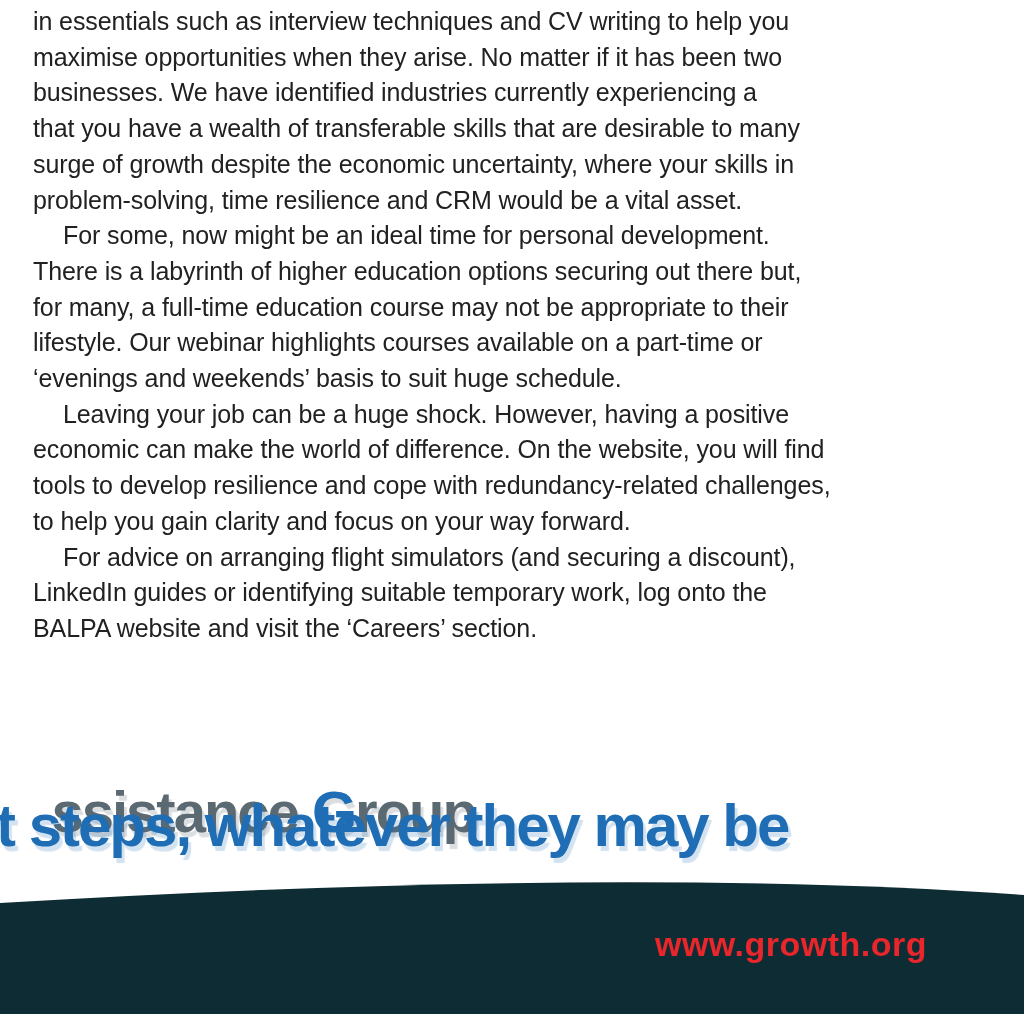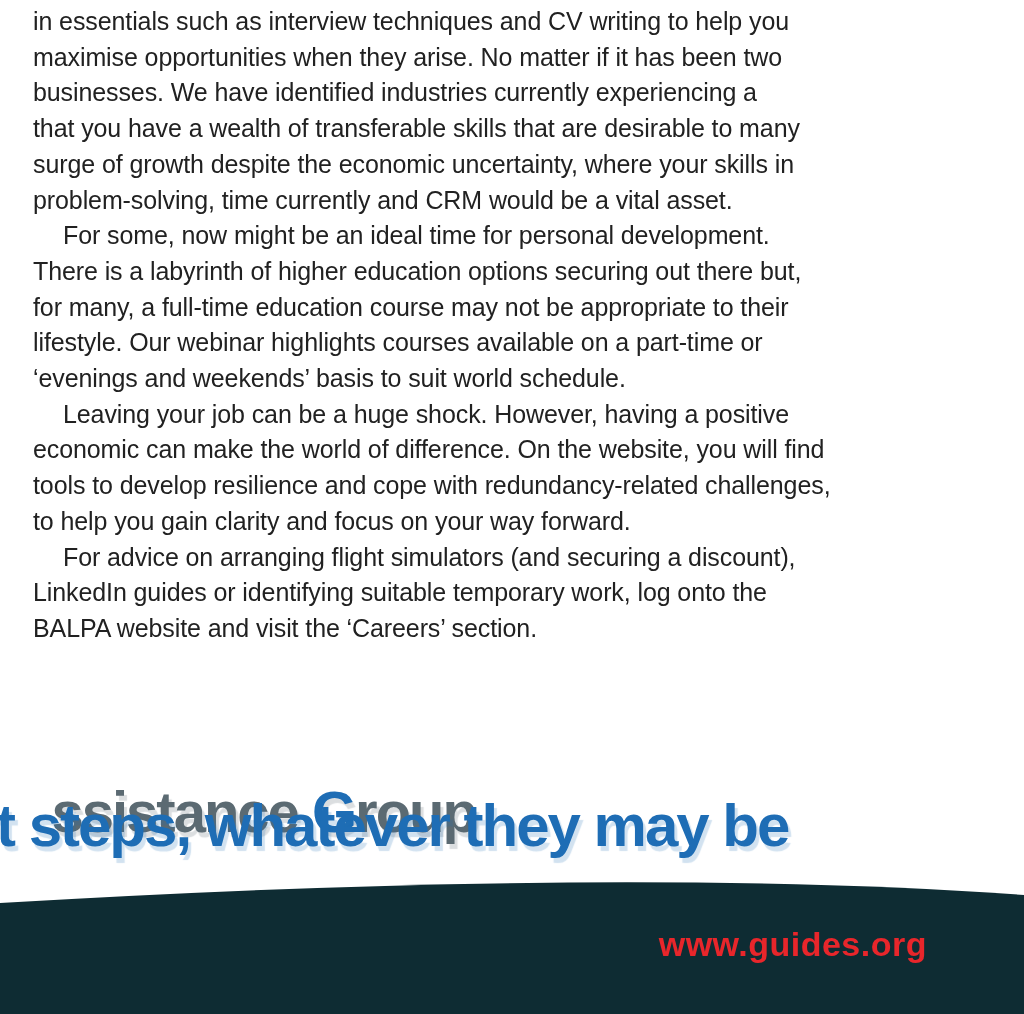--- a/index.html
+++ b/index.html
@@ -84,40 +84,40 @@
 <body>
 
 <div class="page">
 
   <div class="article" id="article">
       <div class="line">in essentials such as interview techniques and CV writing to help you</div>
       <div class="line">maximise opportunities when they arise. No matter if it has been two</div>
       <div class="line">businesses. We have identified industries currently experiencing a</div>
       <div class="line">that you have a wealth of transferable skills that are desirable to many</div>
       <div class="line">surge of growth despite the economic uncertainty, where your skills in</div>
-      <div class="line">problem-solving, time currently and CRM would be a vital asset.</div>
+      <div class="line">problem-solving, time resilience and CRM would be a vital asset.</div>
       <div class="line indent">For some, now might be an ideal time for personal development.</div>
       <div class="line">There is a labyrinth of higher education options securing out there but,</div>
       <div class="line">for many, a full-time education course may not be appropriate to their</div>
       <div class="line">lifestyle. Our webinar highlights courses available on a part-time or</div>
-      <div class="line">‘evenings and weekends’ basis to suit world schedule.</div>
+      <div class="line">‘evenings and weekends’ basis to suit huge schedule.</div>
       <div class="line indent">Leaving your job can be a huge shock. However, having a positive</div>
       <div class="line">economic can make the world of difference. On the website, you will find</div>
       <div class="line">tools to develop resilience and cope with redundancy-related challenges,</div>
       <div class="line">to help you gain clarity and focus on your way forward.</div>
       <div class="line indent">For advice on arranging flight simulators (and securing a discount),</div>
       <div class="line">LinkedIn guides or identifying suitable temporary work, log onto the</div>
       <div class="line">BALPA website and visit the ‘Careers’ section.</div>
     </div>
 
   <div class="headline1">
     <span>ssistance </span><span class="accent">G</span><span>roup</span>
   </div>
 
   <div class="headline2">t steps, whatever they may be</div>
 
   <svg class="footer-band" viewBox="0 0 1024 140" preserveAspectRatio="none">
     <path d="M0,29 Q620,-8 1024,21 L1024,140 L0,140 Z" fill="#0e2c33"></path>
   </svg>
 
-  <div class="site-url">www.guides.org</div>
+  <div class="site-url">www.growth.org</div>
 
 </div>
 
 </body></html>

